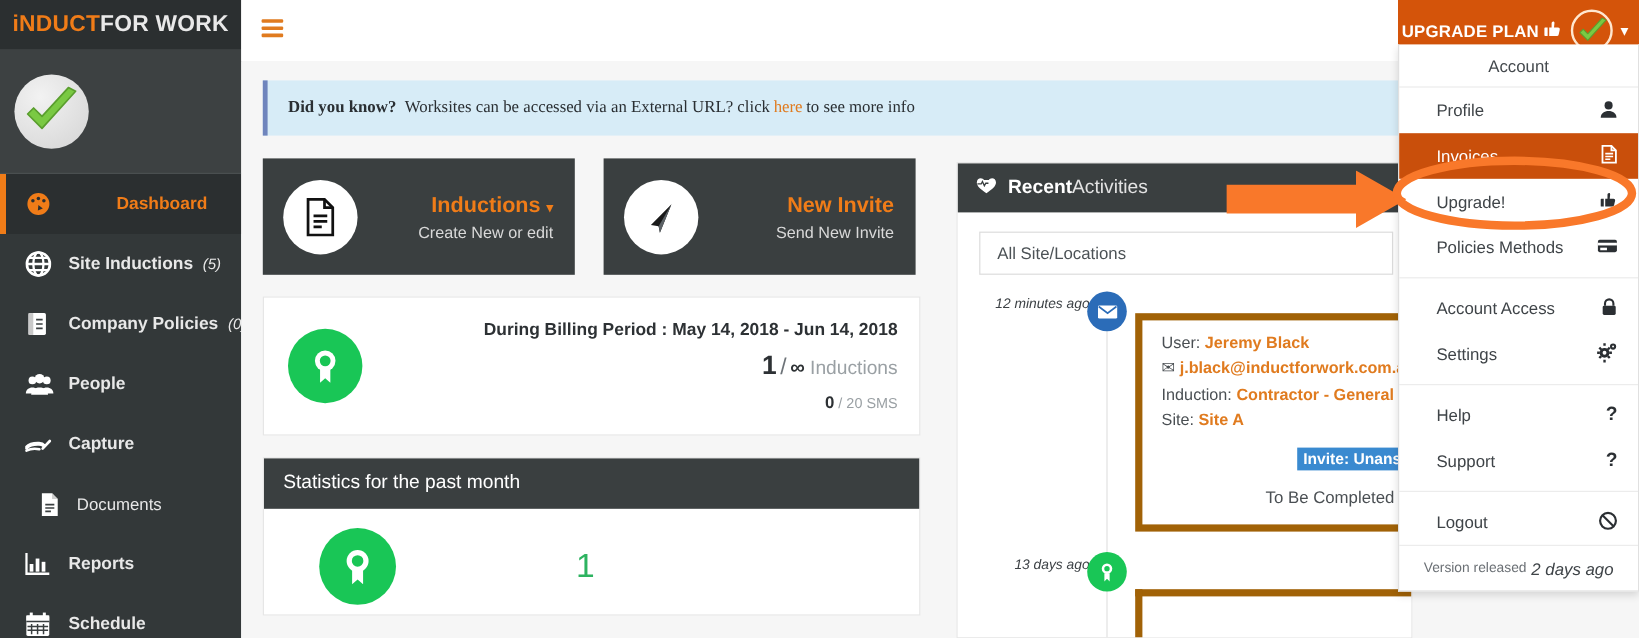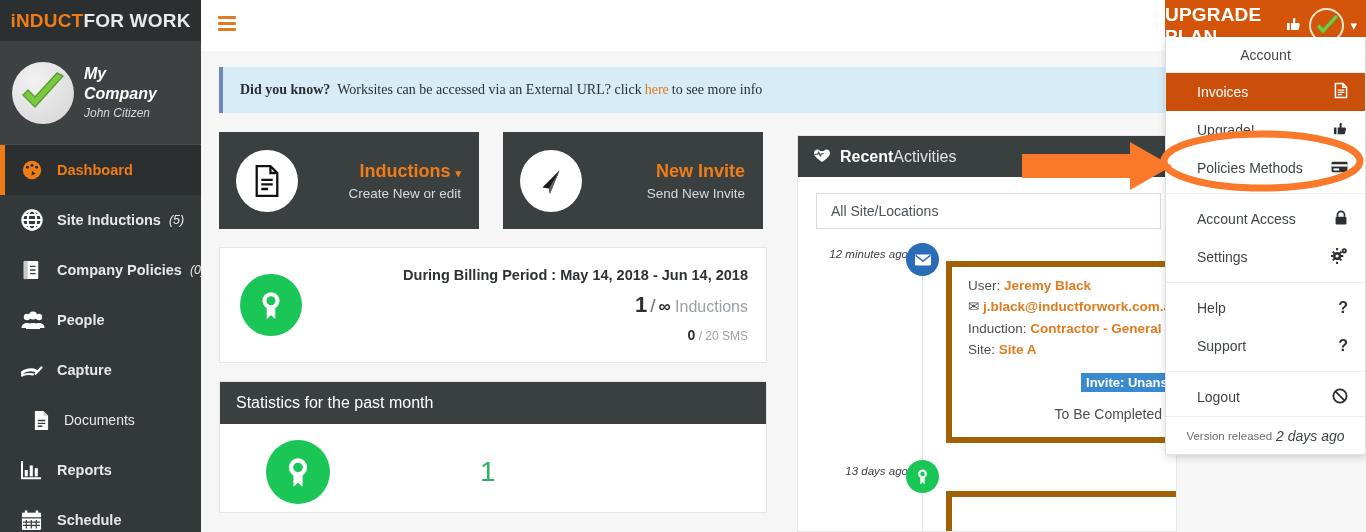--- a/index.html
+++ b/index.html
@@ -44,21 +44,21 @@
   .profile-user { color: #d8d8d8; font-style: italic; font-size: 12px; margin-top: 3px;}
 
   .nav-item {
     display: flex; align-items: center;
     height: 50px; padding-left: 16px;
     color: #e8e8e8; font-size: 14.5px; font-weight: bold;
     border-left: 5px solid transparent;
     cursor: pointer; white-space: nowrap;
   }
   .nav-item.active {
-    background: #2b2f30; border-left-color: #f07c18; color: #f07c18;
+    background: #2b2f30; border-left-color: #f07c18; color: #f07c18; gap: 40px;
   }
   .nav-item .ico {
     width: 27px; flex: 0 0 27px; display: flex;
     align-items: center; justify-content: flex-start;
     margin-right: 9px;
   }
   .nav-item.sub { padding-left: 28px; font-weight: normal; font-size: 14px; }
   .nav-item.sub .ico { width: 22px; flex: 0 0 22px; }
   .nav-count { font-style: italic; font-weight: normal; font-size: 12.5px; margin-left: 8px; color: #e8e8e8;}
 
@@ -73,21 +73,21 @@
   }
   #hamburger i { display: block; height: 3px; background: #e07b1f; margin-bottom: 3px; border-radius: 1px;}
 
   #upgrade-bar {
     position: absolute; right: 0; top: 0;
     width: 201px; height: 51px; background: #d4540a;
     display: flex; align-items: center; justify-content: flex-end;
     padding-right: 9px; cursor: pointer;
   }
   #upgrade-label {
-    color: #fff; font-weight: bold; font-size: 19px; letter-spacing: .2px;
+    color: #fff; font-weight: bold; font-size: 14px; letter-spacing: .2px;
   }
   .thumb-ico { margin: 0 7px 0 4px; color: #fff; font-size: 14px; }
   #header-avatar {
     width: 35px; height: 35px; border-radius: 50%;
     border: 2px solid #ffe7cf; background: #d4540a;
     position: relative; overflow: hidden; flex: 0 0 35px;
   }
   #header-avatar svg { position: absolute; left: 3px; top: 4px; }
   .caret-dn { color: #fff; font-size: 13px; margin-left: 6px; }
 
@@ -247,24 +247,20 @@
       <div class="brand-text">
         <span class="brand-a">iNDUCT</span><span class="brand-b">FOR WORK</span>
       </div>
     </div>
 
     <div class="profile">
       <div class="avatar-circle">
         <svg width="48" height="44" viewBox="0 0 48 44">
           <path d="M4 24 L16 36 L44 5 L38 2 L16 26 L9 19 Z" fill="#7ac943" stroke="#5a9e2e" stroke-width="1.4" stroke-linejoin="round"></path>
         </svg>
-      </div>
-      <div class="profile-meta">
-        <div class="profile-company">My Company</div>
-        <div class="profile-user">John Citizen</div>
       </div>
     </div>
 
     <div id="nav-list">
         <div class="nav-item active">
           <span class="ico">
             <svg width="22" height="22" viewBox="0 0 24 24">
               <circle cx="12" cy="12" r="10" fill="#f07c18"></circle>
               <circle cx="7" cy="9" r="1.6" fill="#2b2f30"></circle>
               <circle cx="12" cy="7" r="1.6" fill="#2b2f30"></circle>
@@ -520,20 +516,27 @@
             </svg>
         </div>
         <div class="tl-card" style="top:248px; height:60px; border-bottom:none;"></div>
       </div>
     </div>
   </div>
 
   <div id="account-menu">
     <div class="menu-title">Account</div>
     <div id="menu-groups">
+        <div class="menu-item">
+          <span>Profile</span>
+          <span class="mi"><svg width="15" height="16" viewBox="0 0 16 16">
+              <circle cx="8" cy="4.6" r="3.6" fill="#2b2f33"></circle>
+              <path d="M1 15.5c0-4 3.2-6 7-6s7 2 7 6z" fill="#2b2f33"></path>
+            </svg></span>
+        </div>
         <div class="menu-item hl">
           <span>Invoices</span>
           <span class="mi"><svg width="14" height="17" viewBox="0 0 15 17">
               <path d="M1.5 1h8l4 4v11h-12z" fill="none" stroke="#ffffff" stroke-width="1.6"></path>
               <path d="M9.5 1v4h4" fill="none" stroke="#ffffff" stroke-width="1.6"></path>
               <path d="M4 8h7M4 10.5h7M4 13h4.5" stroke="#ffffff" stroke-width="1.4"></path>
             </svg></span>
         </div>
         <div class="menu-item">
           <span>Upgrade!</span>

